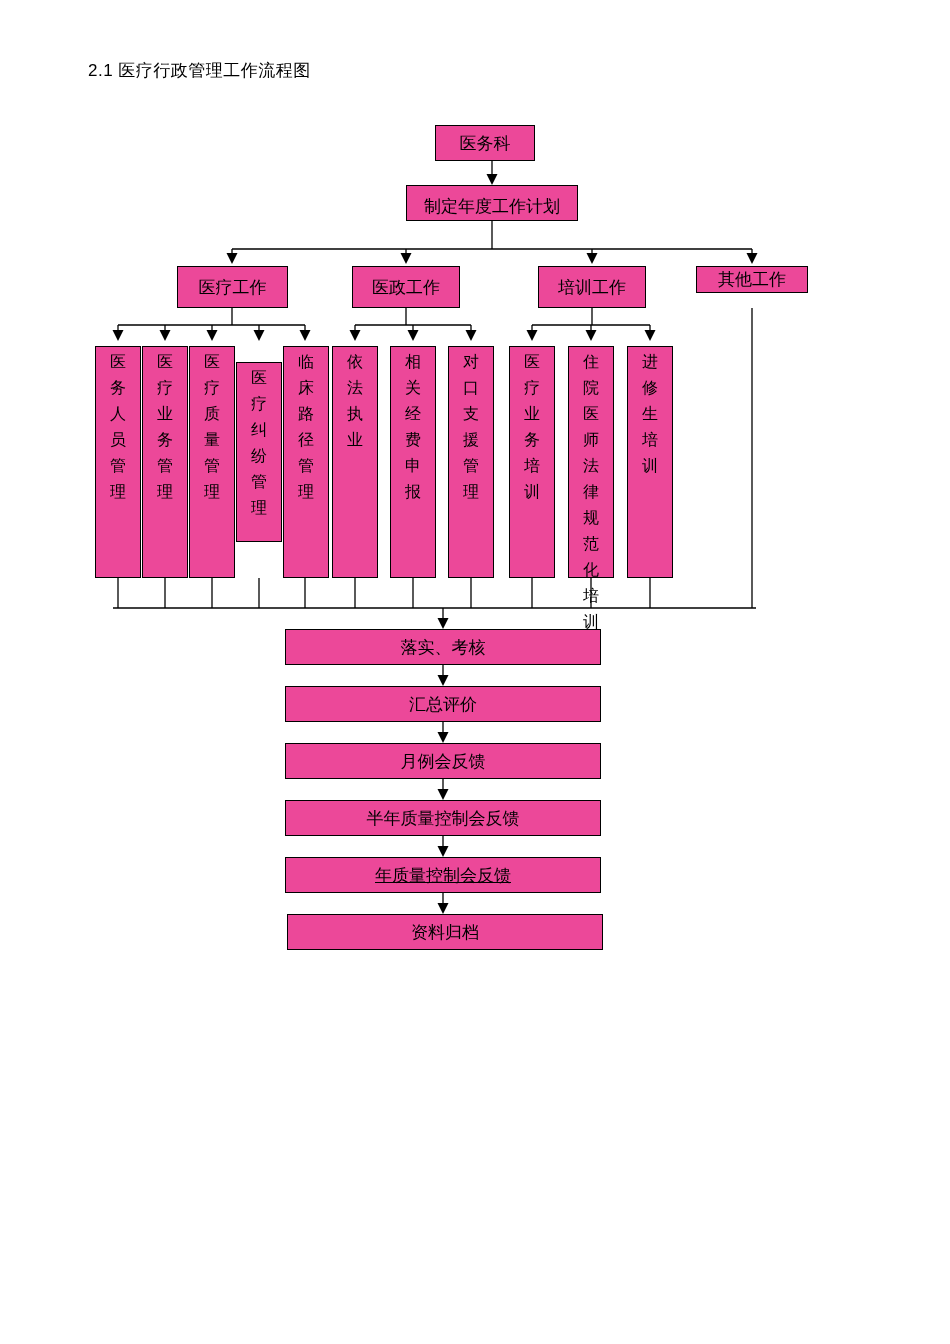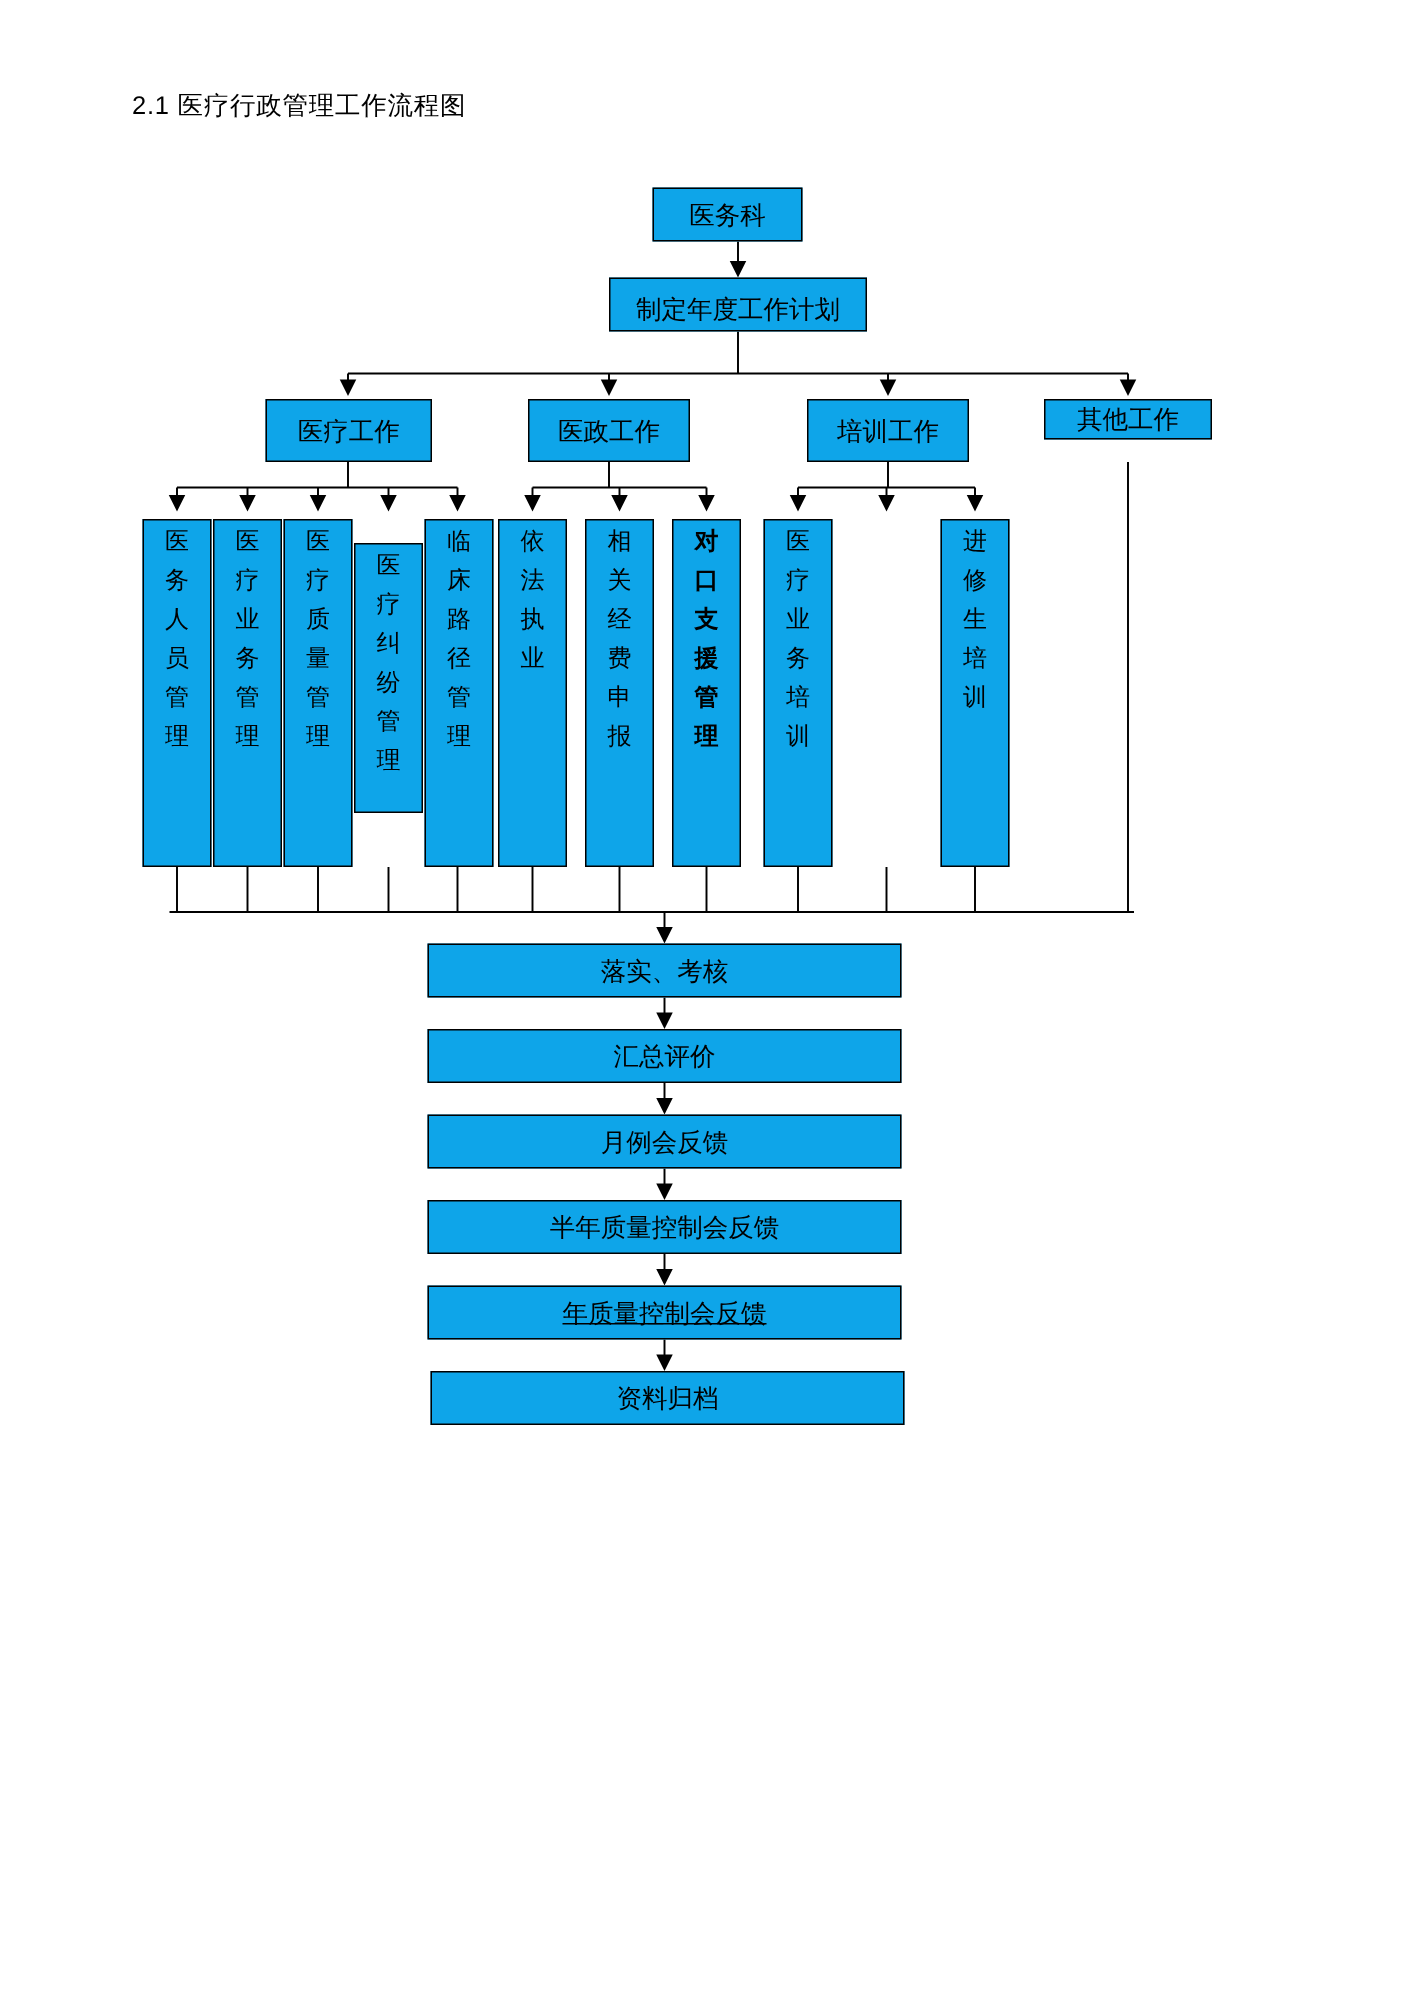--- a/index.html
+++ b/index.html
@@ -28,21 +28,21 @@
     font-size: 17px;
     line-height: 22px;
     letter-spacing: 0.5px;
     white-space: nowrap;
   }
   
   .box {
     position: absolute;
     box-sizing: border-box;
     border: 1.3px solid #000;
-    background: #0ea5e9;
+    background: #ec4899;
     font-size: 17px;
     line-height: 21px;
     text-align: center;
     display: flex;
     align-items: center;
     justify-content: center;
     overflow: visible;
     white-space: nowrap;
   }
   .box.vert {
@@ -210,27 +210,30 @@
   <div class="box vert" style="left:283px; top:346px; width:46px; height:232px;">
     <span class="vtext">临床路径管理</span>
   </div>
 
   <div class="box vert" style="left:332px; top:346px; width:46px; height:232px;">
     <span class="vtext">依法执业</span>
   </div>
   <div class="box vert" style="left:390px; top:346px; width:46px; height:232px;">
     <span class="vtext">相关经费申报</span>
   </div>
-  <div class="box vert" style="left:448px; top:346px; width:46px; height:232px;font-weight:bold;">
+  <div class="box vert" style="left:448px; top:346px; width:46px; height:232px;">
     <span class="vtext">对口支援管理</span>
   </div>
 
   <div class="box vert" style="left:509px; top:346px; width:46px; height:232px;">
     <span class="vtext">医疗业务培训</span>
   </div>
+  <div class="box vert" style="left:568px; top:346px; width:46px; height:232px;">
+    <span class="vtext">住院医师法律规范化培训</span>
+  </div>
   <div class="box vert" style="left:627px; top:346px; width:46px; height:232px;">
     <span class="vtext">进修生培训</span>
   </div>
 
   <div class="box" style="left:285px; top:629px; width:316px; height:36px;">
     <span>落实、考核</span>
   </div>
   <div class="box" style="left:285px; top:686px; width:316px; height:36px;">
     <span>汇总评价</span>
   </div>

